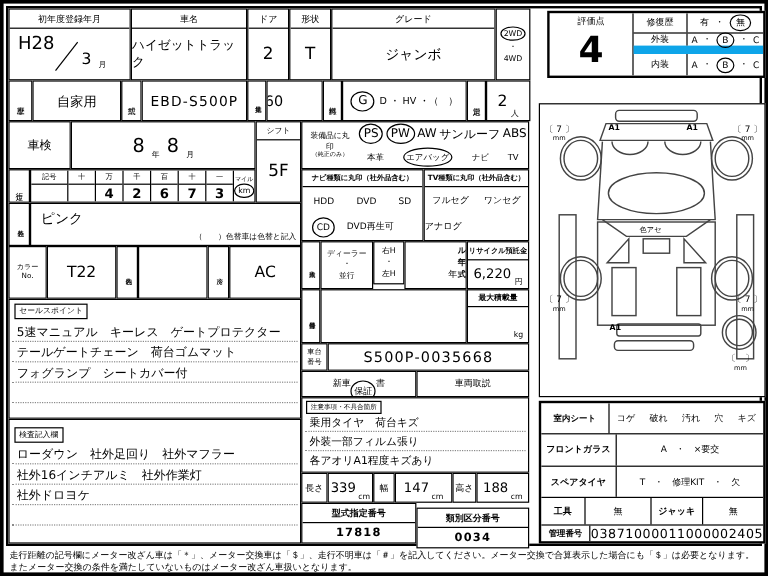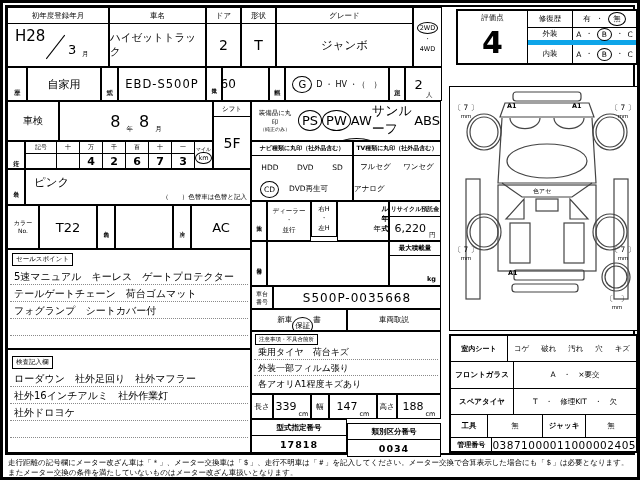--- a/index.html
+++ b/index.html
@@ -163,21 +163,21 @@
       <div class="ln abs" style="left:2px;top:71px;width:238px;height:17px;"></div>
       <div class="ln abs" style="left:2px;top:88px;width:238px;height:14px;border-bottom:none;"></div>
     </div>
 
     <div class="abs bx" style="left:244px;top:94px;width:190px;height:40px;display:flex;">
       <div class="col ctr" style="width:46px;font-size:6.5px;text-align:center;line-height:1.3;">
         <span style="width:34px;">装備品に丸印</span>
         <span style="font-size:5px;">（純正のみ）</span>
       </div>
       <div class="col" style="flex:1;">
-        <div class="ctr" style="flex:1;justify-content:space-around;font-size:13px;">
+        <div class="ctr" style="flex:1;justify-content:space-around;font-size:10px;">
           <span class="circ" style="padding:2px 3px;">PS</span>
           <span class="circ" style="padding:2px 3px;">PW</span>
           <span>AW</span>
           <span>サンルーフ</span>
           <span>ABS</span>
         </div>
         <div class="ctr" style="flex:1;justify-content:space-around;font-size:7px;">
           <span>本革</span>
           <span class="circ" style="padding:2px 2px;">エアバッグ</span>
           <span>ナビ</span>
@@ -234,21 +234,21 @@
         <span class="sm" style="align-self:flex-end;">円</span>
       </div>
     </div>
 
     <div class="abs bx ctr vt" style="left:244px;top:234px;width:16px;height:45px;font-size:5.5px;">登録番号</div>
     <div class="abs bx ctr" style="left:260px;top:234px;width:122px;height:45px;"></div>
     <div class="abs bx col" style="left:382px;top:234px;width:52px;height:45px;">
       <div class="hd hdu b" style="height:13px;font-size:6.5px;">最大積載量</div>
       <div style="flex:1;position:relative;">
         <span class="abs" style="left:6px;top:6px;"></span>
-        <span class="abs sm" style="right:4px;bottom:2px;font-weight:bold;">kg</span>
+        <span class="abs sm" style="right:4px;bottom:2px;">kg</span>
       </div>
     </div>
 
     <div class="abs bx ctr" style="left:244px;top:279px;width:22px;height:23px;font-size:6px;text-align:center;line-height:1.3;padding:0 4px;">車台番号</div>
     <div class="abs bx ctr" style="left:266px;top:279px;width:168px;height:23px;font-size:12px;letter-spacing:1px;">S500P-0035668</div>
 
     <div class="abs bx ctr" style="left:244px;top:302px;width:96px;height:22px;font-size:7.5px;">
       <span>新車</span>
         <span class="circ" style="padding:3px 2px;margin-top:12px;">保証</span>
         <span>書</span>
@@ -293,21 +293,21 @@
         <div class="ctr" style="height:36px;font-size:30px;font-weight:bold;">4</div>
       </div>
       <div class="abs" style="left:70px;top:0;width:108px;height:17px;border-bottom:1px solid #000;display:flex;font-family:Liberation Mono, monospace;">
         <div class="ctr" style="width:44px;border-right:1px solid #000;font-size:7.5px;">修復歴</div>
         <div class="ctr" style="flex:1;gap:5px;font-size:7.5px;">
           <span>有</span>
           <span>・</span>
           <span class="circ" style="padding:1px 4px;">無</span>
         </div>
       </div>
-      <div class="abs" style="left:70px;top:17px;width:108px;height:17px;border-bottom:5px solid #0ea5e9;display:flex;">
+      <div class="abs" style="left:70px;top:17px;width:108px;height:17px;border-bottom:7px solid #0ea5e9;display:flex;">
         <div class="ctr" style="width:44px;border-right:1px solid #000;font-size:7.5px;">外装</div>
         <div class="ctr" style="flex:1;gap:4px;font-size:7.5px;">
           <span>A</span>
           <span>・</span>
           <span class="circ" style="padding:1px 4px;">B</span>
           <span>・</span>
           <span>C</span>
         </div>
       </div>
       <div class="abs" style="left:70px;top:34px;width:108px;height:18px;display:flex;">

